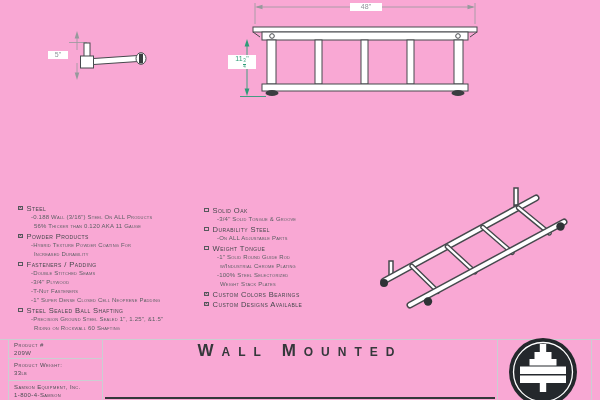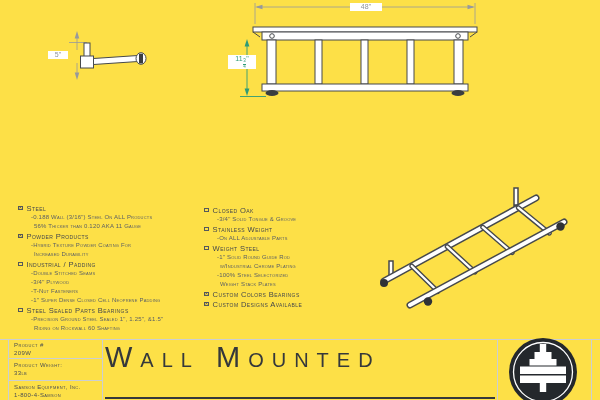--- a/index.html
+++ b/index.html
@@ -1,16 +1,16 @@
 <!DOCTYPE html>
 <html style="--dim-green: #2f9b77; --dim-gray: #8f9399; --line-dark: #46494d; --border-light: #cbced2; --logo-dark: #24282c; --text: #4a4e52;"><head>
 <meta charset="utf-8">
 <style>
   html,body{margin:0;padding:0;background:#e9e9e9;}
-  #sheet{position:relative;width:600px;height:400px;background:#fde047;overflow:hidden;
+  #sheet{position:relative;width:600px;height:400px;background:#f9a8d4;overflow:hidden;
          font-family:"Liberation Sans", sans-serif;color:var(--text,#4a4e52);}
   svg{position:absolute;}
   .dim{position:absolute;font-size:7px;line-height:8px;color:var(--dim-gray,#8f9399);
        font-variant:small-caps;text-align:center;background:#fff;padding:0 1px;}
   .dim.green{color:var(--dim-green,#2f9b77);}
   .frac{display:inline-flex;flex-direction:column;align-items:center;font-size:4.5px;
         line-height:4.5px;vertical-align:-1px;margin:0 0.5px;}
   .frac .den{border-top:0.6px solid currentColor;}
   
   .spec-col{position:absolute;}
@@ -26,22 +26,22 @@
   .vline{position:absolute;background:var(--border-light,#cbced2);width:1px;}
   #info-box{position:absolute;left:8px;top:339px;width:95px;height:61px;
             border-left:1px solid var(--border-light,#cbced2);border-right:1px solid var(--border-light,#cbced2);
             box-sizing:border-box;}
   .info-cell{box-sizing:border-box;padding:2px 0 0 5px;font-size:6px;font-variant:small-caps;
              letter-spacing:0.4px;color:#4a4e52;}
   .info-cell div{height:8px;line-height:8px;white-space:nowrap;}
   .c1{height:20px;border-bottom:1px solid var(--border-light,#cbced2);}
   .c2{height:22px;border-bottom:1px solid var(--border-light,#cbced2);}
   .c3{height:19px;}
-  .title-line{position:absolute;left:105px;width:390px;font-weight:normal;
-              font-variant:small-caps;font-size:29px;letter-spacing:8px;color:#35383b;white-space:nowrap;}
+  .title-line{position:absolute;left:105px;width:390px;text-align:center;font-weight:bold;
+              font-variant:small-caps;font-size:17px;letter-spacing:8px;color:#35383b;white-space:nowrap;}
   #title-underline{position:absolute;left:105px;top:397px;width:390px;height:2px;background:#35383b;}
 </style>
 </head>
 <body>
 
 <div id="sheet">
 
   <svg style="left:40px;top:25px;" width="115" height="60" viewBox="40 25 115 60">
     <g stroke="#97999c" stroke-width="0.8" fill="none">
       <line x1="77" y1="37" x2="77" y2="50"></line>
@@ -147,55 +147,55 @@
         <div class="spec-head">
           <span class="cb">✕</span>
           <span class="spec-label">Powder Products</span>
         </div>
         <div class="spec-detail">-Hybrid Texture Powder Coating For</div>
         <div class="spec-detail cont">Increased Durability</div>
       </div>
       <div>
         <div class="spec-head">
           <span class="cb"></span>
-          <span class="spec-label">Industrial / Padding</span>
+          <span class="spec-label">Fasteners / Padding</span>
         </div>
         <div class="spec-detail">-Double Stitched Seams</div>
         <div class="spec-detail">-3/4" Plywood</div>
         <div class="spec-detail">-T-Nut Fasteners</div>
         <div class="spec-detail">-1" Super Dense Closed Cell Neoprene Padding</div>
       </div>
       <div>
         <div class="spec-head">
           <span class="cb"></span>
-          <span class="spec-label">Steel Sealed Parts Bearings</span>
+          <span class="spec-label">Steel Sealed Ball Shafting</span>
         </div>
         <div class="spec-detail">-Precision Ground Steel Sealed 1", 1.25", &amp;1.5"</div>
         <div class="spec-detail cont">Riding on Rockwall 60 Shafting</div>
       </div>
     </div>
   <div class="spec-col" style="left:204px;top:205px;width:175px;">
       <div>
         <div class="spec-head">
           <span class="cb"></span>
-          <span class="spec-label">Closed Oak</span>
+          <span class="spec-label">Solid Oak</span>
         </div>
         <div class="spec-detail">-3/4" Solid Tongue &amp; Groove</div>
       </div>
       <div>
         <div class="spec-head">
           <span class="cb"></span>
-          <span class="spec-label">Stainless Weight</span>
+          <span class="spec-label">Durability Steel</span>
         </div>
         <div class="spec-detail">-On ALL Adjustable Parts</div>
       </div>
       <div>
         <div class="spec-head">
           <span class="cb"></span>
-          <span class="spec-label">Weight Steel</span>
+          <span class="spec-label">Weight Tongue</span>
         </div>
         <div class="spec-detail">-1" Solid Round Guide Rod</div>
         <div class="spec-detail cont">w/Industrial Chrome Plating</div>
         <div class="spec-detail">-100% Steel Selectorized</div>
         <div class="spec-detail cont">Weight Stack Plates</div>
       </div>
       <div>
         <div class="spec-head">
           <span class="cb">✕</span>
           <span class="spec-label">Custom Colors Bearings</span>

